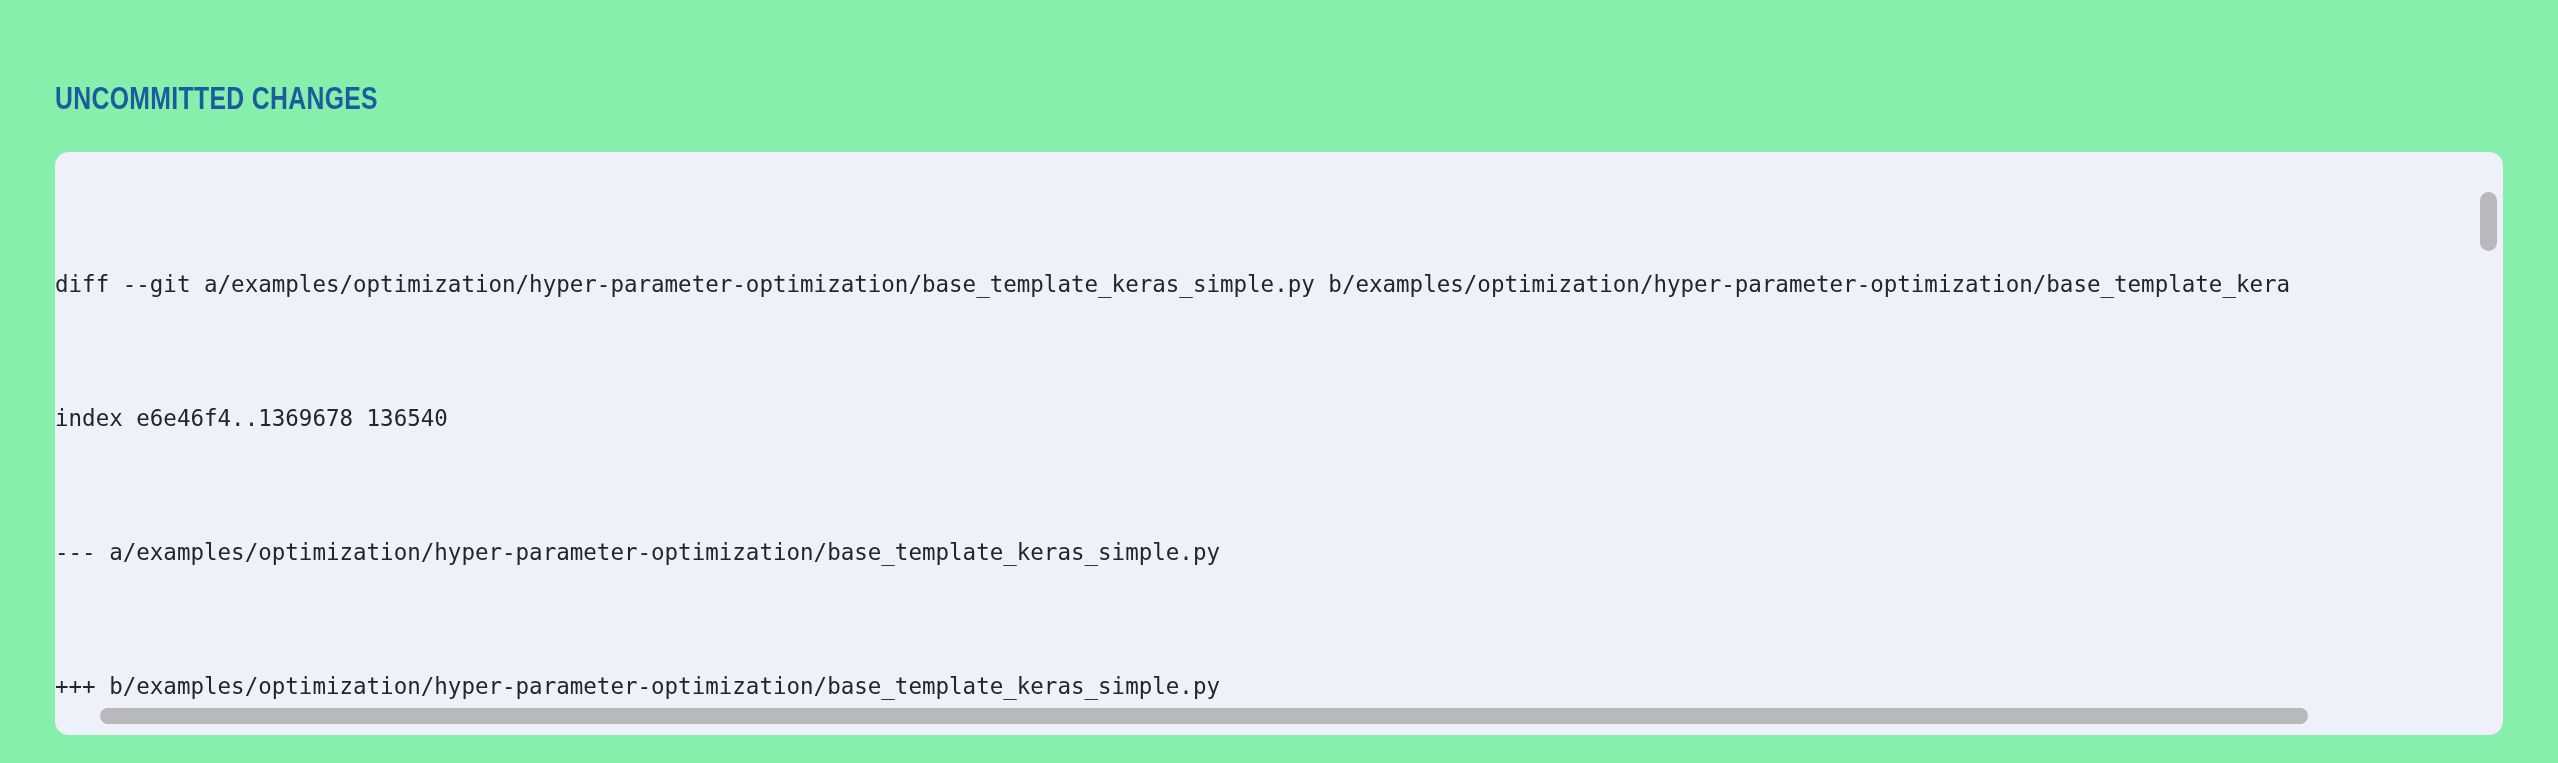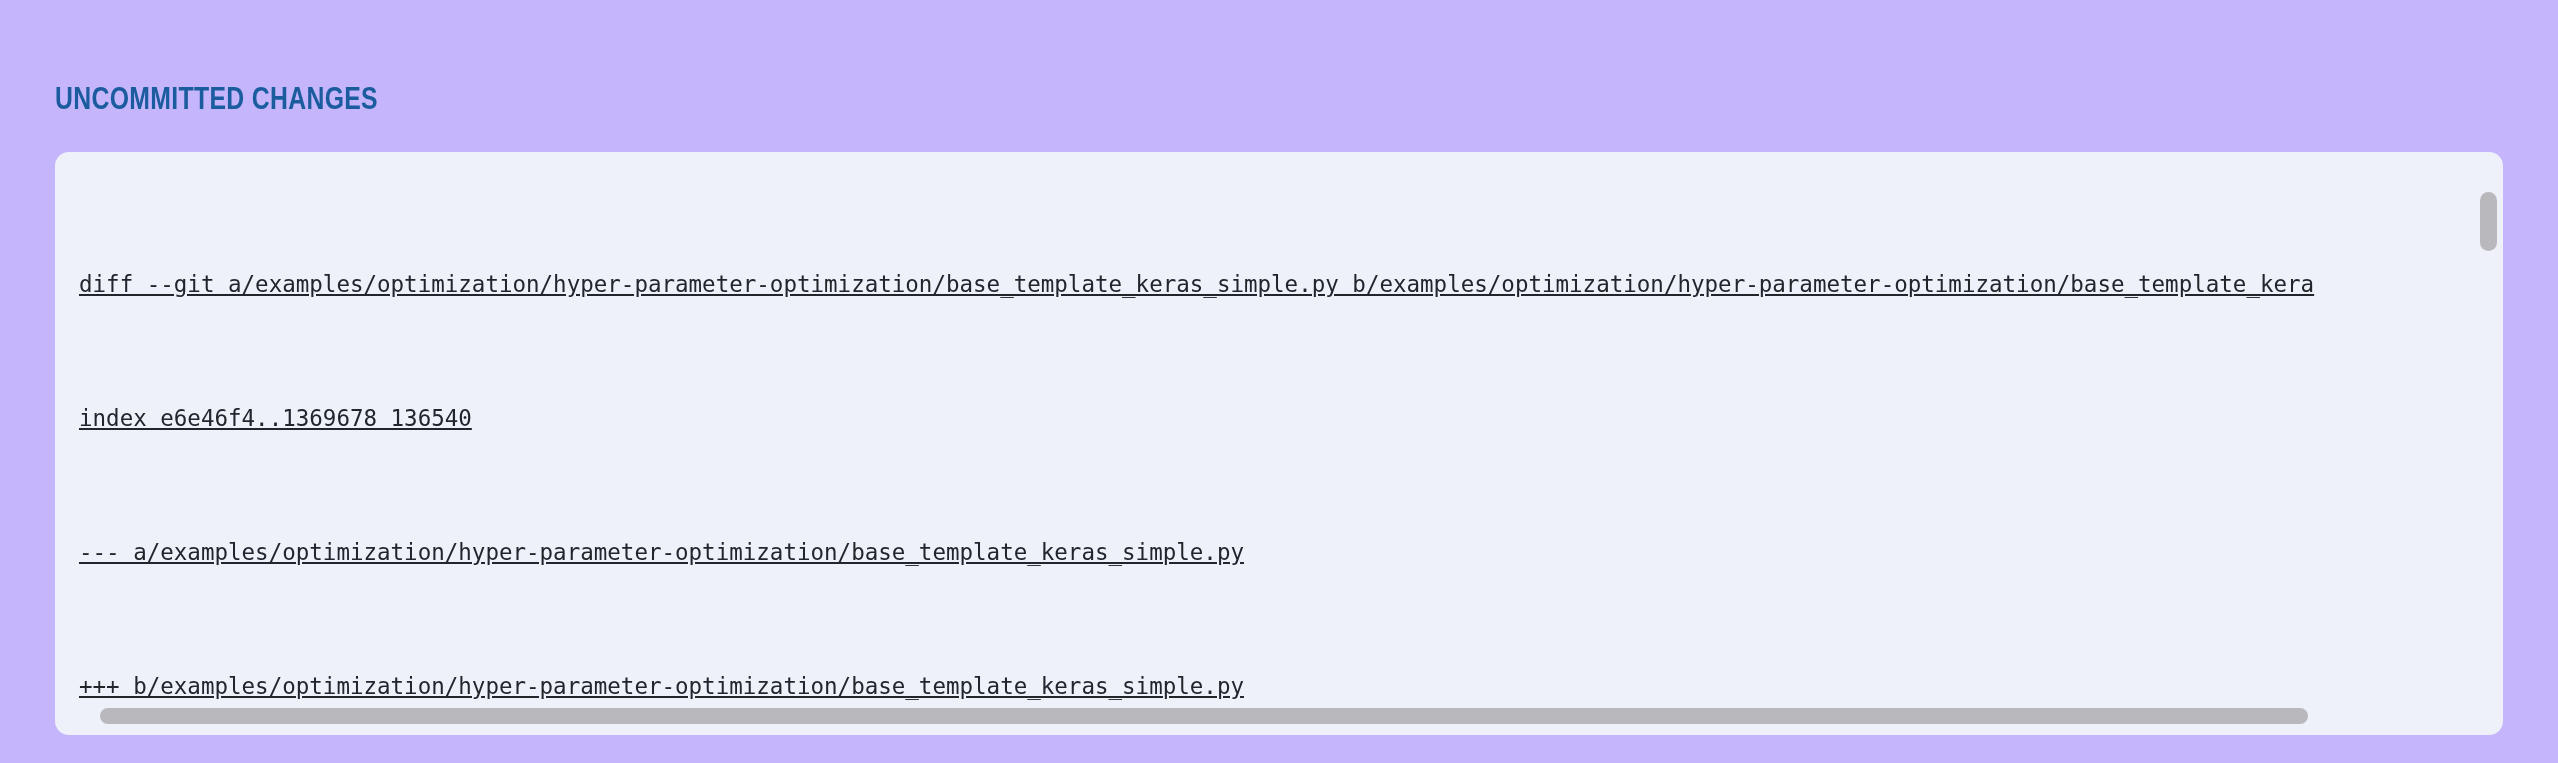--- a/index.html
+++ b/index.html
@@ -12,21 +12,21 @@
   }
   body {
     font-family: "Liberation Sans", sans-serif;
     -webkit-font-smoothing: antialiased;
   }
 
   .page {
     position: relative;
     width: 2558px;
     height: 763px;
-    background: #c4b5fd;
+    background: #86efac;
   }
 
   
   .section-title {
     position: absolute;
     left: 55px;
     top: 83px;
     font-family: "Liberation Sans", sans-serif;
     font-size: 31px;
     font-weight: 700;
@@ -67,25 +67,23 @@
     margin: 0;
     padding: 0;
     font-family: "DejaVu Sans Mono", "Liberation Mono", monospace;
     font-size: 22.5px;
     line-height: 44.6px;
     color: #22252a;
     white-space: pre;
   }
 
   .diff-line {
-    padding-left: 24px;
     white-space: pre;
     height: 44.6px;
     line-height: 44.6px;
-    text-decoration: underline;
   }
 
   
   .vscroll-track {
     position: absolute;
     right: 4px;
     top: 4px;
     width: 22px;
     height: 540px;
     background: transparent;

